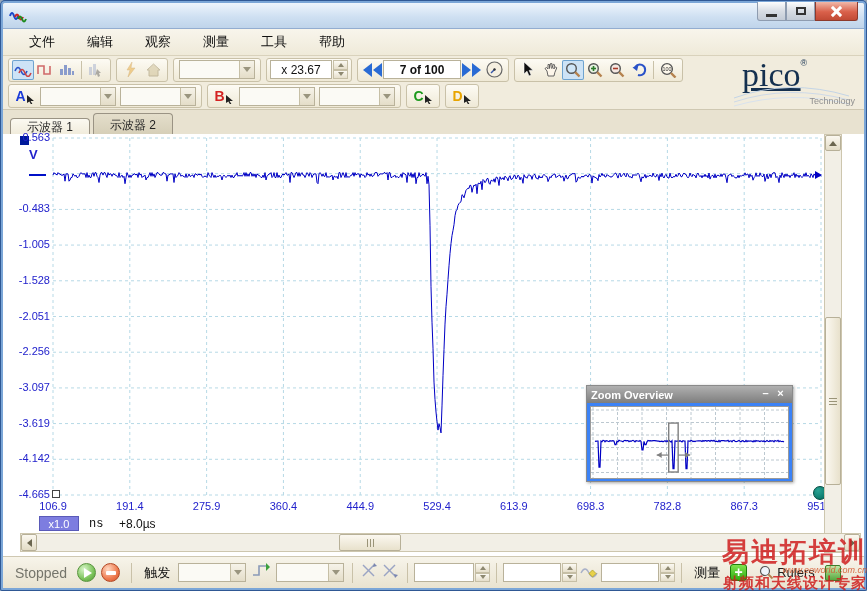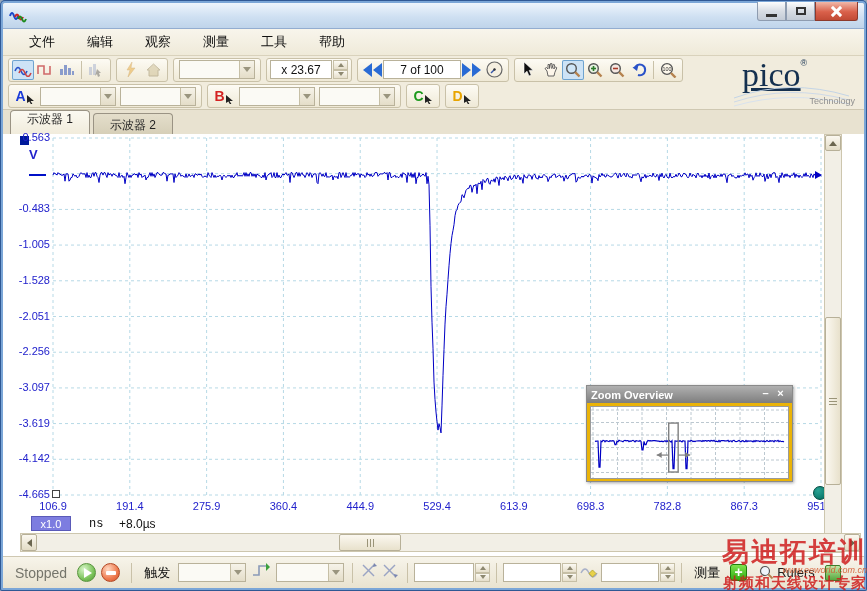--- a/index.html
+++ b/index.html
@@ -62,31 +62,31 @@
   .logo .reg { font-size:9px; color:#14304f; vertical-align:top; }
   .logo .sub { position:absolute; right:2px; bottom:2px; font-size:9px; color:#8f8f8f; }
   .logo svg { position:absolute; left:-8px; top:18px; }
 
   
   .tabstrip { position:absolute; left:3px; top:110px; width:861px; height:24px;
     background:#e8e2d0; display:flex; align-items:flex-end; padding-left:7px; }
   .tab { height:21px; padding:3px 16px 0 16px; font-size:12px; color:#222;
     border:1px solid #9a9384; border-bottom:none; border-radius:4px 4px 0 0;
     background:linear-gradient(#e4decb,#d6cfb8); margin-right:3px; }
-  .tab.active { height:24px; background:linear-gradient(#fbf9f1,#f1ecdc); padding-top:0; }
+  .tab.active { height:16px; background:linear-gradient(#fbf9f1,#f1ecdc); padding-top:0; }
 
   
   .chart { position:absolute; left:3px; top:134px; width:861px; height:422px; background:#fff; overflow:visible; }
   .ylab { position:absolute; left:0; width:47px; text-align:right; font-size:11px; color:#2222cc; }
   .xlab { position:absolute; width:46px; text-align:center; top:366px; font-size:11px; color:#2222cc; }
   .sq-filled { position:absolute; left:17px; top:2px; width:9px; height:9px; background:#001a9a; }
   .sq-open { position:absolute; left:49px; top:356px; width:8px; height:8px; background:#fff; border:1px solid #444; }
   .vunit { position:absolute; left:26px; top:13px; font-size:13px; color:#2222cc; font-weight:bold; }
   .chmark { position:absolute; left:26px; top:40px; width:17px; height:2px; background:#0010c8; }
-  .zoombadge { position:absolute; left:28px; top:382px; width:40px; height:15px; background:#7d7de0; color:#fff;
+  .zoombadge { position:absolute; left:36px; top:382px; width:40px; height:15px; background:#7d7de0; color:#fff;
     font-size:11px; text-align:center; line-height:15px; border:1px solid #5a5ab8; }
   .nsunit { position:absolute; left:86px; top:383px; font-size:12px; color:#111;font-family:Liberation Mono, monospace; }
   .offsetlab { position:absolute; left:116px; top:383px; font-size:12px; color:#111; }
   .teal-dot { position:absolute; left:810px; top:352px; width:14px; height:14px; border-radius:50%;
     background:radial-gradient(circle at 35% 30%, #2aa394, #006b5e); border:1px solid #004a40; }
 
   
   .vscroll { position:absolute; left:821px; top:0px; width:18px; height:419px; background:#f2efe6; border:1px solid #cdc6ae; }
   .hscroll { position:absolute; left:17px; top:399px; width:841px; height:19px; background:#f2efe6; border:1px solid #cdc6ae; }
   .sbtn { position:absolute; background:linear-gradient(#fbf8f0,#e3dcc6); border:1px solid #b7b098; border-radius:2px;
@@ -99,21 +99,21 @@
   .griph { display:flex; gap:2px; }
   .griph b { display:block; width:1px; height:8px; background:#9a9478; }
   .arr { width:0; height:0; }
   .arr.up { border-left:4px solid transparent; border-right:4px solid transparent; border-bottom:5px solid #6b664f; }
   .arr.down { border-left:4px solid transparent; border-right:4px solid transparent; border-top:5px solid #6b664f; }
   .arr.left { border-top:4px solid transparent; border-bottom:4px solid transparent; border-right:5px solid #6b664f; }
   .arr.right { border-top:4px solid transparent; border-bottom:4px solid transparent; border-left:5px solid #6b664f; }
 
   
   .zo-panel { position:absolute; left:583px; top:251px; width:207px; height:97px;
-    background:#eab308; border:1px solid #8a8a8a; box-shadow:1px 1px 3px rgba(0,0,0,.35); }
+    background:#3b82f6; border:1px solid #8a8a8a; box-shadow:1px 1px 3px rgba(0,0,0,.35); }
   .zo-title { height:17px; background:linear-gradient(#b0b0b0,#7e7e7e); color:#fff; font-size:11px; font-weight:bold;
     display:flex; align-items:center; padding:0 4px; }
   .zo-title .sp { flex:1; }
   .zo-tbtn { width:15px; height:13px; color:#fff; font-size:11px; font-weight:bold; line-height:11px; text-align:center; }
   .zo-body { position:absolute; left:3px; top:20px; width:199px; height:73px; background:#fff; border:1px solid #9a9a9a; }
 
   
   .statusbar { position:absolute; left:3px; top:556px; width:861px; height:32px;
     background:linear-gradient(#f7f4ea,#e9e3d0); border-top:1px solid #cfc8b2;
     display:flex; align-items:center; padding-left:12px; }
@@ -232,21 +232,21 @@
           </span>
         </div>
     </div>
     <div class="tgroup">
       <div class="tbtn">
           <span class="navtri prev">
             <i></i>
             <i></i>
           </span>
         </div>
-      <div class="numbox" style="width:78px;">7 of 100</div>
+      <div class="numbox" style="width:78px;font-weight:bold;">7 of 100</div>
       <div class="tbtn">
           <span class="navtri next">
             <i></i>
             <i></i>
           </span>
         </div>
       <div class="tbtn">
         <svg width="17" height="17" viewBox="0 0 17 17">
             <circle cx="8.5" cy="8.5" r="7.5" fill="#f5efe0" stroke="#666" stroke-width="1.2"></circle>
             <polygon points="12.5,4.5 7.5,9.5 9.5,7.5" fill="#cc2222"></polygon>

